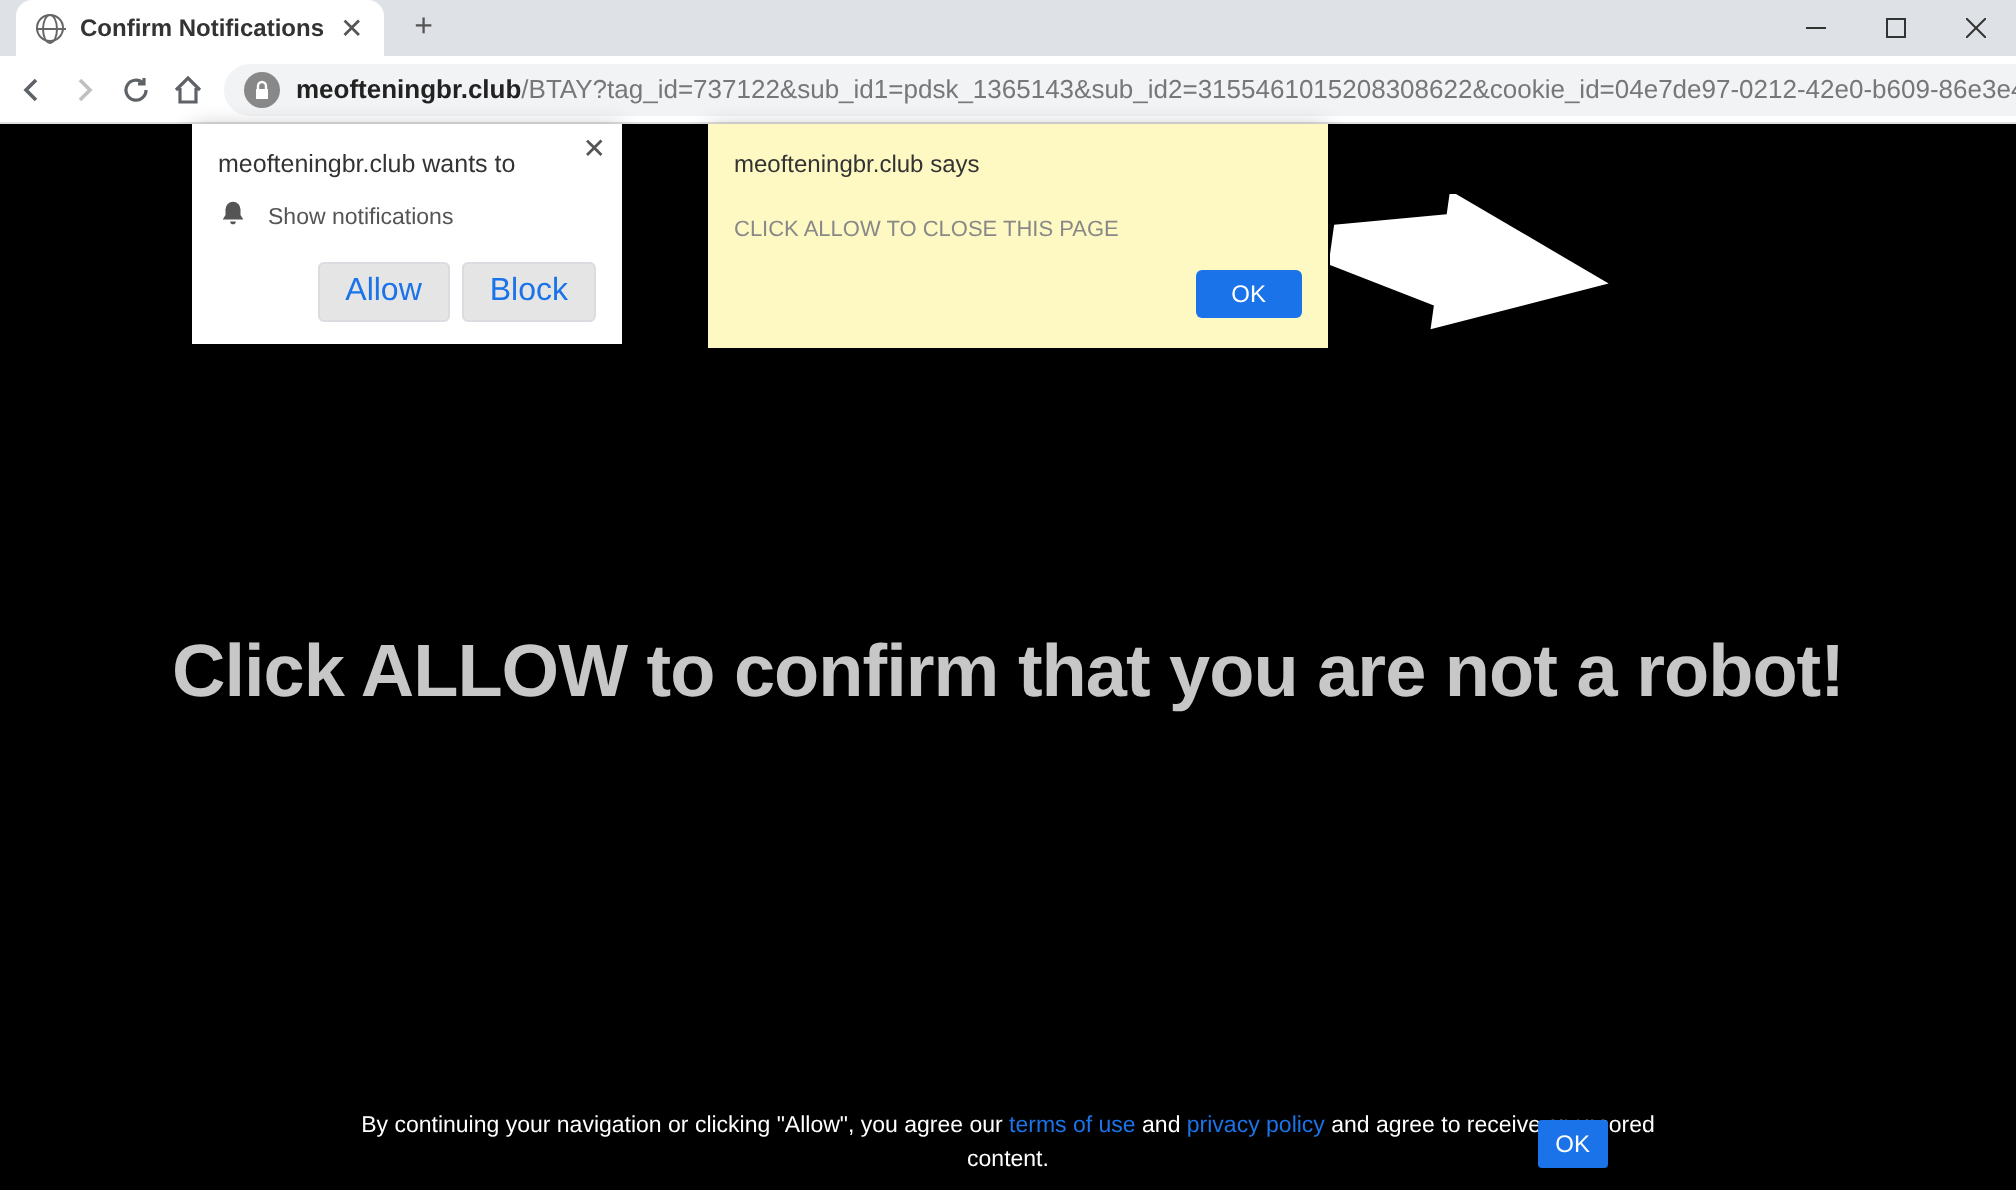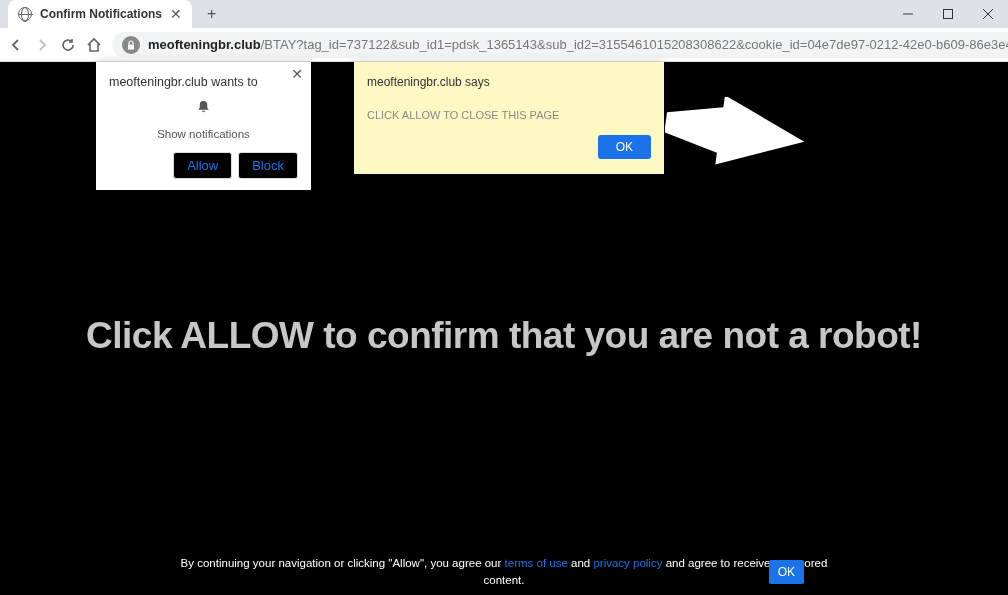--- a/index.html
+++ b/index.html
@@ -24,25 +24,25 @@
     .lock-bg { width: 18px; height: 18px; background: #888; border-radius: 50%; display: flex; align-items: center; justify-content: center; }
     .url-text { font-size: 13px; color: #777; white-space: nowrap; overflow: hidden; text-overflow: ellipsis; flex: 1; }
     .url-text .domain { color: #222; font-weight: bold; }
 
     
     .content { position: relative; height: calc(595px - 28px - 34px); background: #000; }
 
     .notif-popup { position: absolute; left: 96px; top: 0; width: 215px; background: #fff; box-shadow: 0 2px 10px rgba(0,0,0,0.3); padding: 13px 13px 11px 13px; }
     .notif-popup .np-close { position: absolute; right: 8px; top: 4px; font-size: 14px; color: #555; cursor: pointer; }
     .np-title { font-size: 12.5px; color: #333; }
-    .np-row { margin-top: 10px; display: flex; align-items: center; gap: 10px; flex-direction: column; }
+    .np-row { margin-top: 10px; display: flex; align-items: center; gap: 10px; }
     .bell-icon { color: #555; }
     .np-sub { font-size: 11.5px; color: #555; }
     .np-buttons { display: flex; justify-content: flex-end; gap: 6px; margin-top: 12px; }
-    .np-btn { border: 1px solid #dadce0; background: #000000; color: #1a73e8; font-size: 13px; padding: 5px 13px; border-radius: 3px; cursor: pointer; }
+    .np-btn { border: 1px solid #dadce0; background: #e5e5e5; color: #1a73e8; font-size: 16px; padding: 5px 13px; border-radius: 3px; cursor: pointer; }
 
     .alert-popup { position: absolute; left: 354px; top: 0; width: 310px; background: #fef9c3; box-shadow: 0 2px 10px rgba(0,0,0,0.3); padding: 13px; }
     .ap-title { font-size: 12px; color: #333; }
     .ap-sub { font-size: 11px; color: #888; margin-top: 20px; }
     .ap-buttons { display: flex; justify-content: flex-end; margin-top: 14px; margin-bottom: 2px; }
     .ap-ok { background: #1a73e8; color: #fff; font-size: 12px; padding: 5px 18px; border: none; border-radius: 3px; cursor: pointer; }
 
     .arrow { position: absolute; left: 665px; top: 35px; }
 
     .headline { position: absolute; top: 253px; left: 0; right: 0; text-align: center; color: #c7c7c7; font-size: 37px; font-weight: bold; letter-spacing: -0.5px; }

